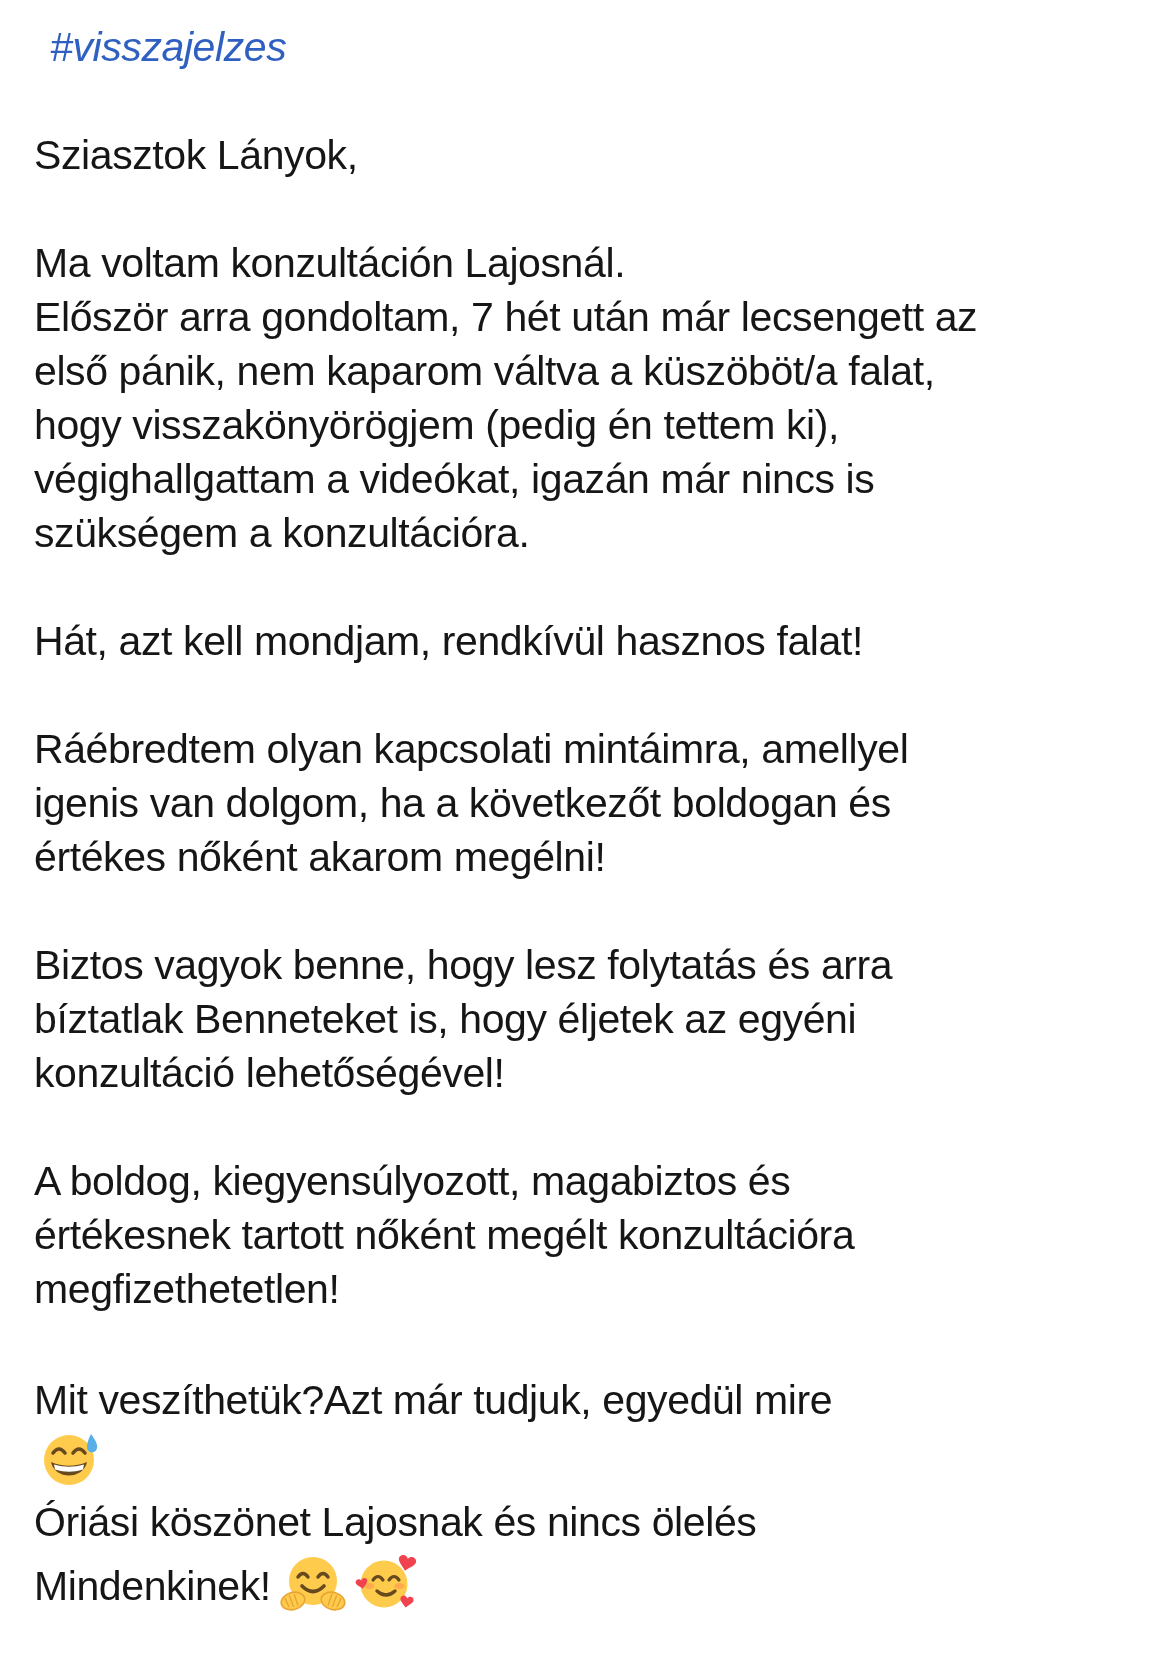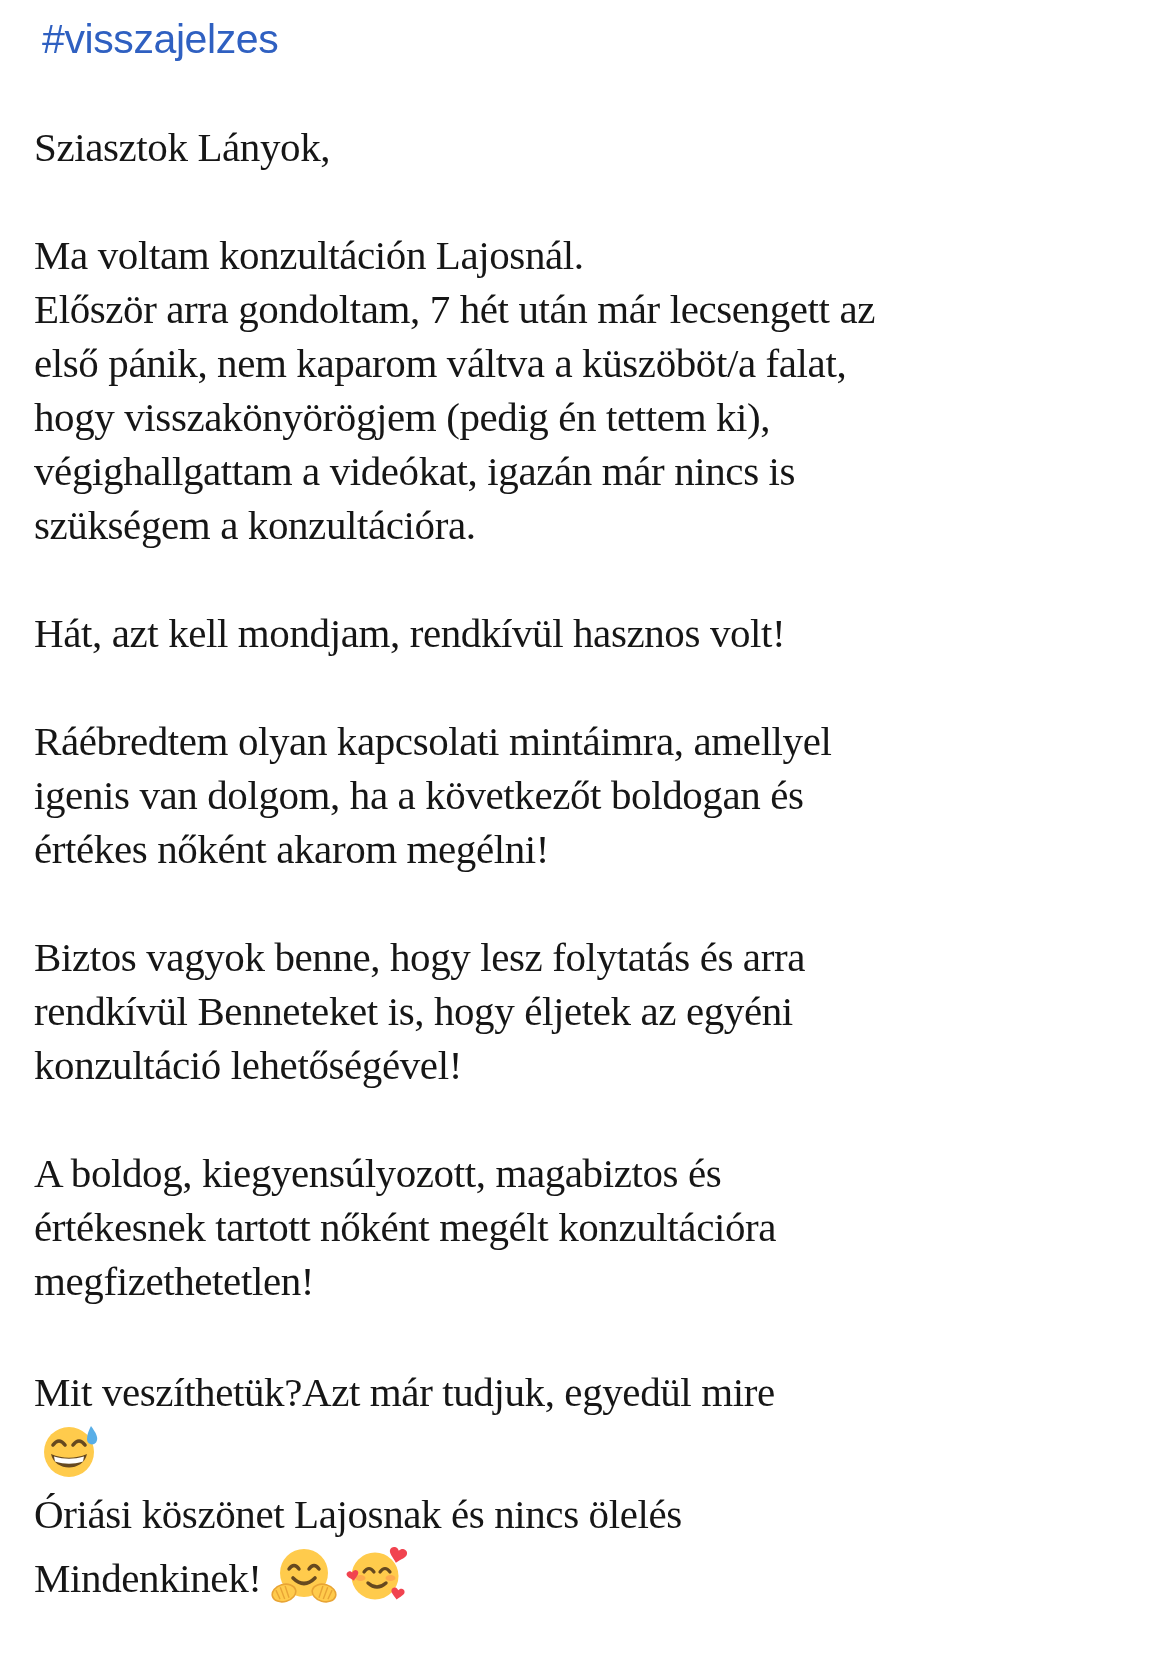--- a/index.html
+++ b/index.html
@@ -14,32 +14,32 @@
     font-family: "Liberation Sans", "DejaVu Sans", sans-serif;
     color: #161616;
   }
   .post {
     padding: 4px 20px 0 34px;
     font-size: 41px;
     line-height: 54px;
     letter-spacing: -0.4px;
   }
   .hashtags {
-    margin: 8px;
+    margin: 16px;
+    font-style: italic;
   }
   .hashtag {
     display: block;
     color: #2f60c1;
     text-decoration: none;
     cursor: pointer;
   }
   .para {
     margin: 54px 0 0 0;
     white-space: pre;
-    font-family: Liberation Serif, serif;
   }
   .closing {
     line-height: 61px;
     white-space: normal;
   }
   .closing .line { white-space: pre; text-align: center; }
   .emoji {
     display: inline-block;
     vertical-align: -11px;
     margin-left: 9px;
@@ -56,28 +56,28 @@
 
   <p class="para">Sziasztok Lányok,</p>
 
   <p class="para">Ma voltam konzultáción Lajosnál.
 Először arra gondoltam, 7 hét után már lecsengett az
 első pánik, nem kaparom váltva a küszöböt/a falat,
 hogy visszakönyörögjem (pedig én tettem ki),
 végighallgattam a videókat, igazán már nincs is
 szükségem a konzultációra.</p>
 
-  <p class="para">Hát, azt kell mondjam, rendkívül hasznos volt!</p>
+  <p class="para">Hát, azt kell mondjam, rendkívül hasznos falat!</p>
 
   <p class="para">Ráébredtem olyan kapcsolati mintáimra, amellyel
 igenis van dolgom, ha a következőt boldogan és
 értékes nőként akarom megélni!</p>
 
   <p class="para">Biztos vagyok benne, hogy lesz folytatás és arra
-rendkívül Benneteket is, hogy éljetek az egyéni
+bíztatlak Benneteket is, hogy éljetek az egyéni
 konzultáció lehetőségével!</p>
 
   <p class="para">A boldog, kiegyensúlyozott, magabiztos és
 értékesnek tartott nőként megélt konzultációra
 megfizethetetlen!</p>
 
   <p class="para closing">
     <span class="line">Mit veszíthetük?Azt már tudjuk, egyedül mire</span><br>
     <svg class="emoji" width="56" height="54" viewBox="0 0 56 54" aria-hidden="true">
       <circle cx="26" cy="28" r="25" fill="#FFCB4C"></circle>

